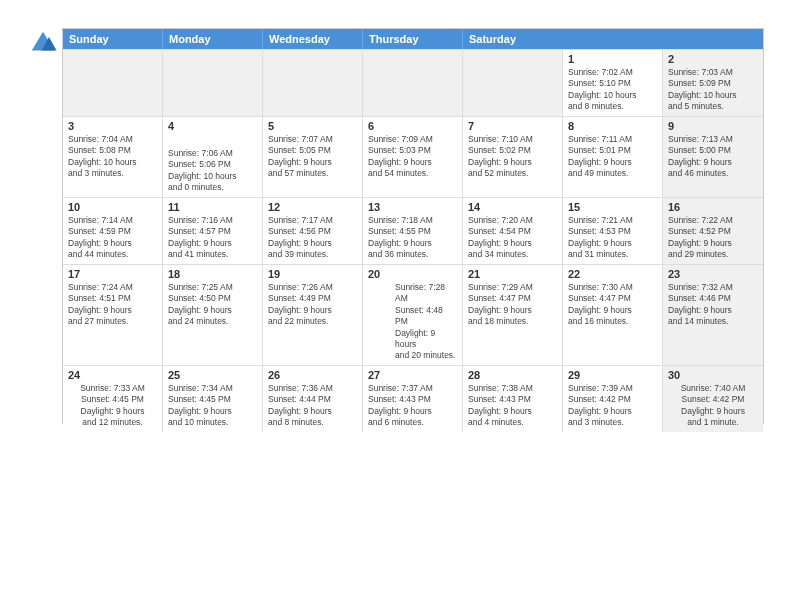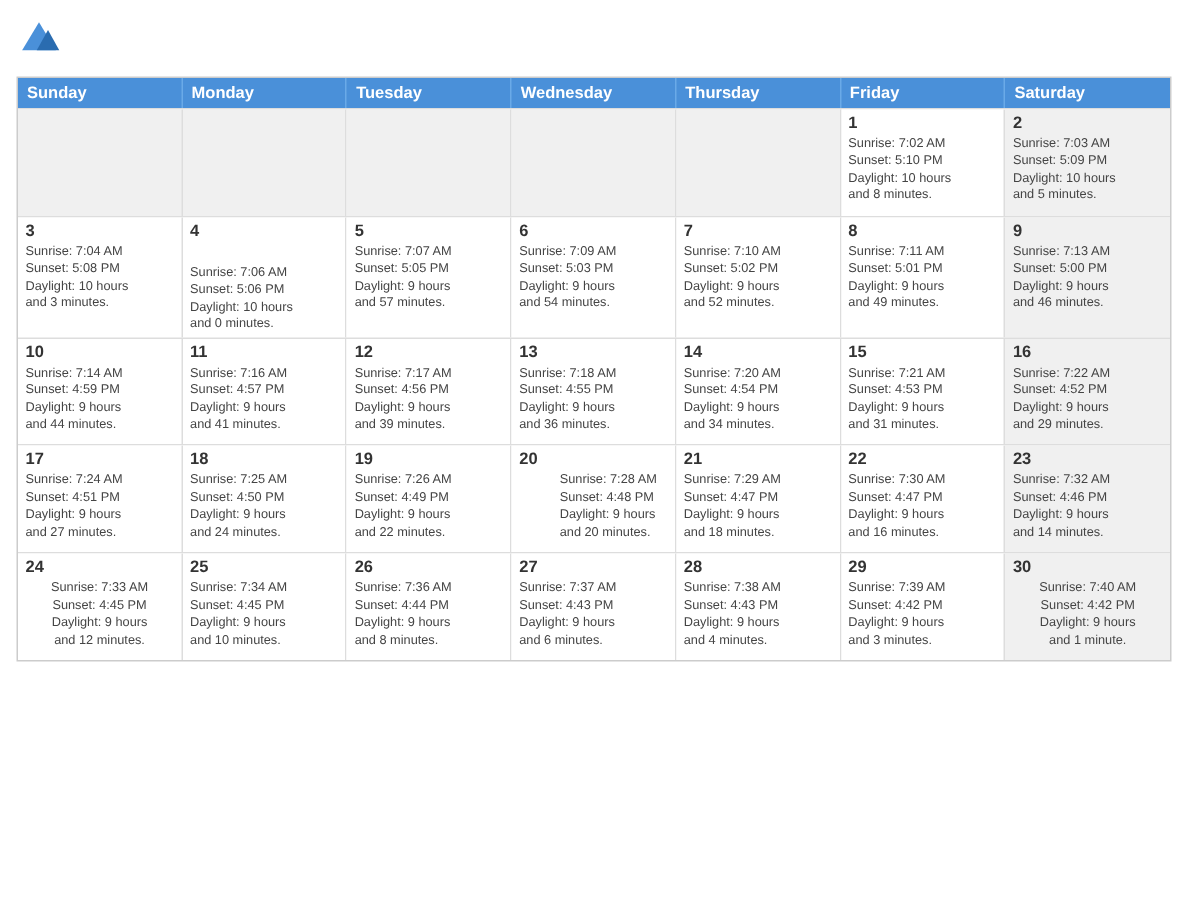--- a/index.html
+++ b/index.html
@@ -6,23 +6,23 @@
     body {
       font-family: Arial, sans-serif;
       background: #fff;
       width: 792px;
       height: 612px;
       overflow: hidden;
     }
     .page {
       width: 792px;
       height: 452px;
-      padding: 11px;
-      display: flex;
-      flex-direction: column;
+      padding: 28px;
+      display: flex;
+      flex-direction: row;
     }
     .header {
       display: flex;
       justify-content: space-between;
       align-items: flex-start;
       margin-bottom: 10px;
     }
     .logo {
       display: flex;
       align-items: center;
@@ -124,24 +124,22 @@
     <div class="title-block">
       <div class="main-title"></div>
       <div class="subtitle"></div>
     </div>
   </div>
 
   <div class="calendar">
     <div class="cal-header" id="cal-header">
         <div class="cal-header-cell">Sunday</div>
         <div class="cal-header-cell">Monday</div>
-        <div class="cal-header-cell">Tuesday</div>
         <div class="cal-header-cell">Wednesday</div>
         <div class="cal-header-cell">Thursday</div>
-        <div class="cal-header-cell">Friday</div>
         <div class="cal-header-cell">Saturday</div>
       </div>
     <div class="cal-body" id="cal-body">
         <div class="cal-row">
           <div class="cal-cell empty shaded"></div>
           <div class="cal-cell empty shaded"></div>
           <div class="cal-cell empty shaded"></div>
           <div class="cal-cell empty shaded"></div>
           <div class="cal-cell empty shaded"></div>
           <div class="cal-cell">

